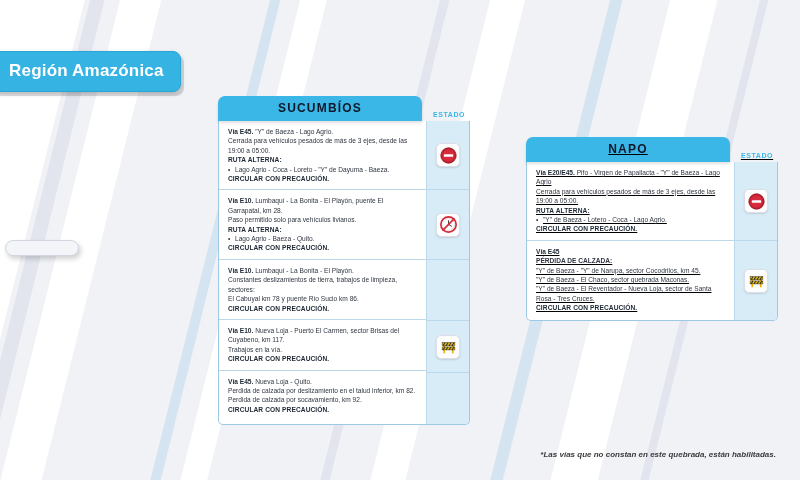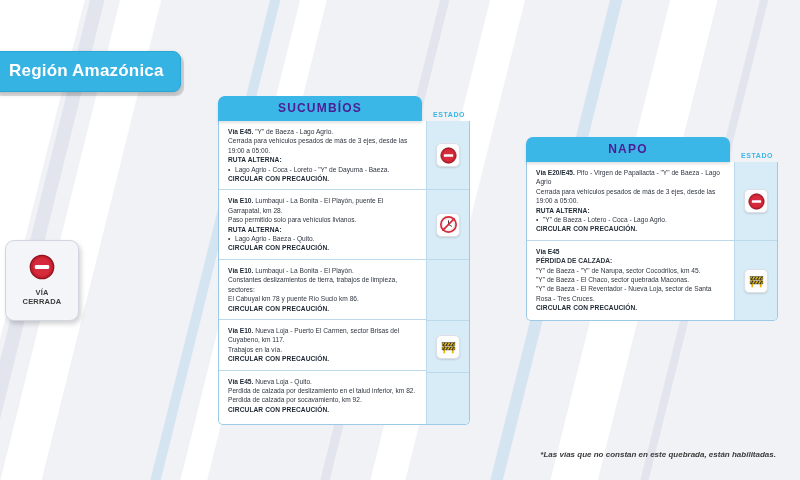--- a/index.html
+++ b/index.html
@@ -41,21 +41,21 @@
     font-size:17px;font-weight:bold;letter-spacing:.2px;
     padding:9px 16px 10px 16px;
     border-radius:8px;
     box-shadow:3px 4px 0 rgba(0,0,0,.12), 0 2px 5px rgba(0,0,0,.18);
     border:1px solid #2aa6d6;
   }
 
   
   .card{position:absolute;z-index:3;}
   .card-head{
-    background:#3ab7e6;color:#4c1d95;
+    background:#3ab7e6;color:#0f172a;
     font-size:12px;font-weight:bold;letter-spacing:1.2px;
     text-align:center;
     padding:5px 0 6px 0;
     border-radius:7px 7px 0 0;
     box-shadow:0 2px 3px rgba(0,0,0,.12);
     position:relative;z-index:2;
   }
   .head-row{display:flex;align-items:flex-end;}
   .estado{
     font-size:7px;font-weight:bold;color:#3ab7e6;letter-spacing:.6px;
@@ -112,31 +112,20 @@
   <div class="stripe s-grey" style="left:470px;width:9px;"></div>
   <div class="stripe s-white" style="left:520px;width:34px;"></div>
   <div class="stripe s-blue" style="left:640px;width:12px;"></div>
   <div class="stripe s-white" style="left:700px;width:46px;"></div>
   <div class="stripe s-grey" style="left:790px;width:8px;"></div>
 </div>
 
 <div id="region-title">Región Amazónica</div>
 
 <div id="legend">
-  <div class="legend-item">
-    <span class="ic">
-      <svg width="26" height="26" viewBox="0 0 40 40">
-        <circle cx="20" cy="20" r="18" fill="#c8202f" stroke="#8e1220" stroke-width="2"></circle>
-        <circle cx="20" cy="20" r="14" fill="#d52b3c"></circle>
-        <rect x="9" y="17" width="22" height="6" rx="2" fill="#ffffff"></rect>
-      </svg></span>
-    <div class="legend-label">
-      VÍA<br>CERRADA
-    </div>
-  </div>
   </div>
 
 <div class="card" id="card-0" style="left:218px;top:96px;width:252px;">
     <div class="head-row">
       <div class="card-head" style="flex:1;margin-right:6px;">SUCUMBÍOS</div>
       <div class="estado" style="width:42px;">ESTADO</div>
     </div>
     <div class="card-body">
       <div class="rows">
         <div class="row"><span class="via">Vía E45.</span> <span>"Y" de Baeza - Lago Agrio.</span><br><span>Cerrada para vehículos pesados de más de 3 ejes, desde las 19:00 a 05:00.</span><br><span class="alt">RUTA ALTERNA:</span><br><span class="bullet">Lago Agrio - Coca - Loreto - "Y" de Dayuma - Baeza.</span><span class="caution">CIRCULAR CON PRECAUCIÓN.</span></div>
@@ -184,21 +173,21 @@
         <path d="M7 28 L12 21 M14 28 L19 21 M21 28 L26 21 M28 28 L33 21" stroke="#2b2b2b" stroke-width="2.4"></path>
       </svg>
             </span>
           </div>
         </div>
         <div class="statuscell" style="height:51px;"></div>
       </div>
     </div>
   </div>
 
-<div class="card" id="card-1" style="left:526px;top:137px;width:252px;">
+<div class="card" id="card-1" style="left:526px;top:137px;width:252px;text-decoration:underline;">
     <div class="head-row">
       <div class="card-head" style="flex:1;margin-right:6px;">NAPO</div>
       <div class="estado" style="width:42px;">ESTADO</div>
     </div>
     <div class="card-body">
       <div class="rows">
         <div class="row"><span class="via">Vía E20/E45.</span> <span>Pifo - Virgen de Papallacta - "Y" de Baeza - Lago Agrio</span><br><span>Cerrada para vehículos pesados de más de 3 ejes, desde las 19:00 a 05:00.</span><br><span class="alt">RUTA ALTERNA:</span><br><span class="bullet">"Y" de Baeza - Lotero - Coca - Lago Agrio.</span><span class="caution">CIRCULAR CON PRECAUCIÓN.</span></div>
         <div class="row"><span class="via">Vía E45</span><br><b>PÉRDIDA DE CALZADA:</b><br><span>"Y" de Baeza - "Y" de Narupa, sector Cocodrilos, km 45.</span><br><span>"Y" de Baeza - El Chaco, sector quebrada Maconas.</span><br><span>"Y" de Baeza - El Reventador - Nueva Loja, sector de Santa Rosa - Tres Cruces.</span><br><span class="caution">CIRCULAR CON PRECAUCIÓN.</span></div>
       </div>
       <div class="statuscol">

